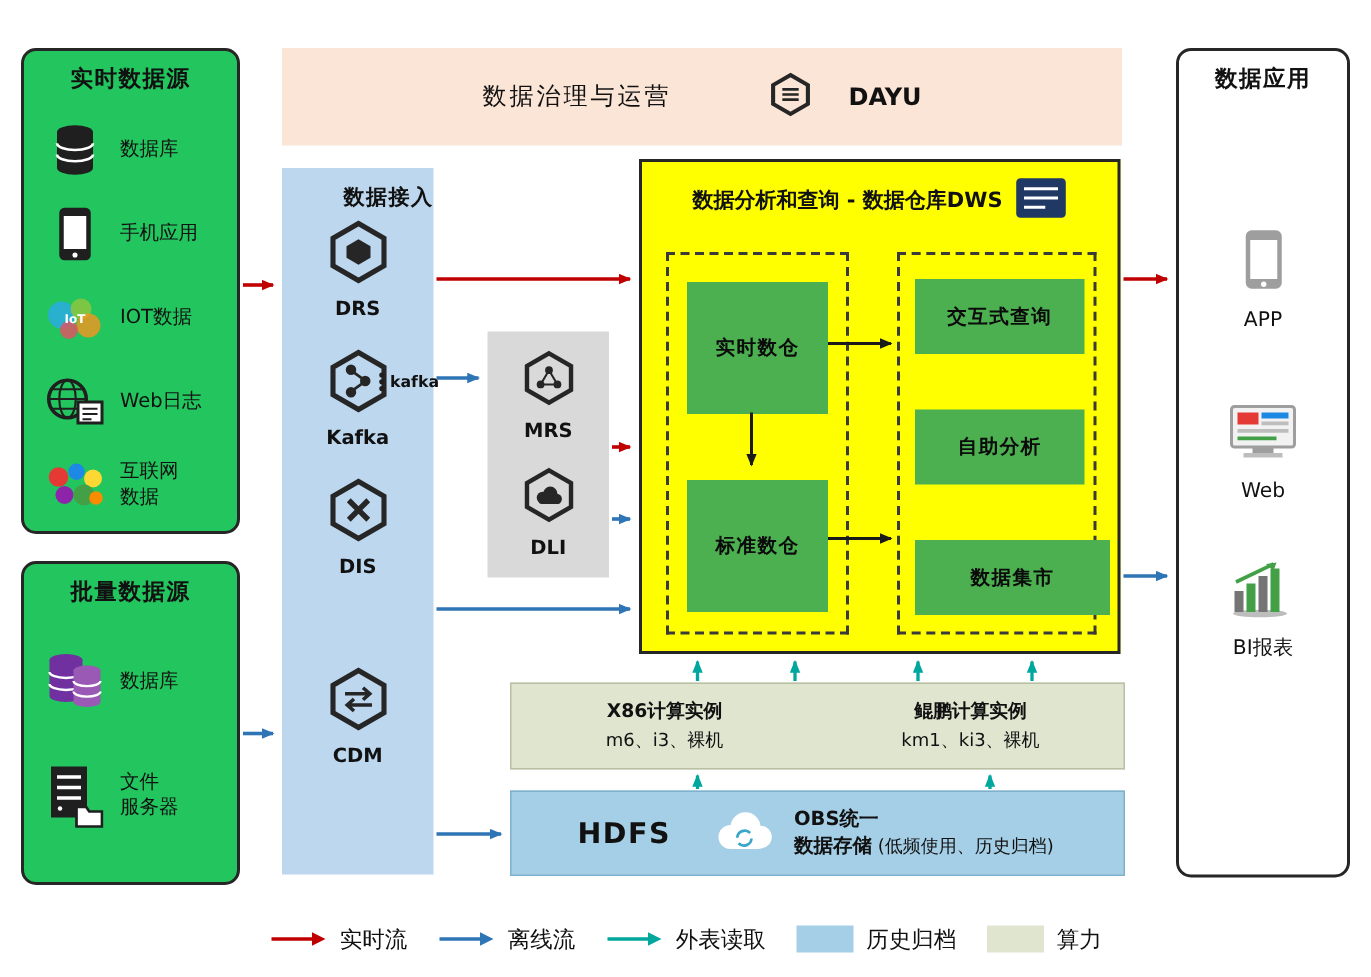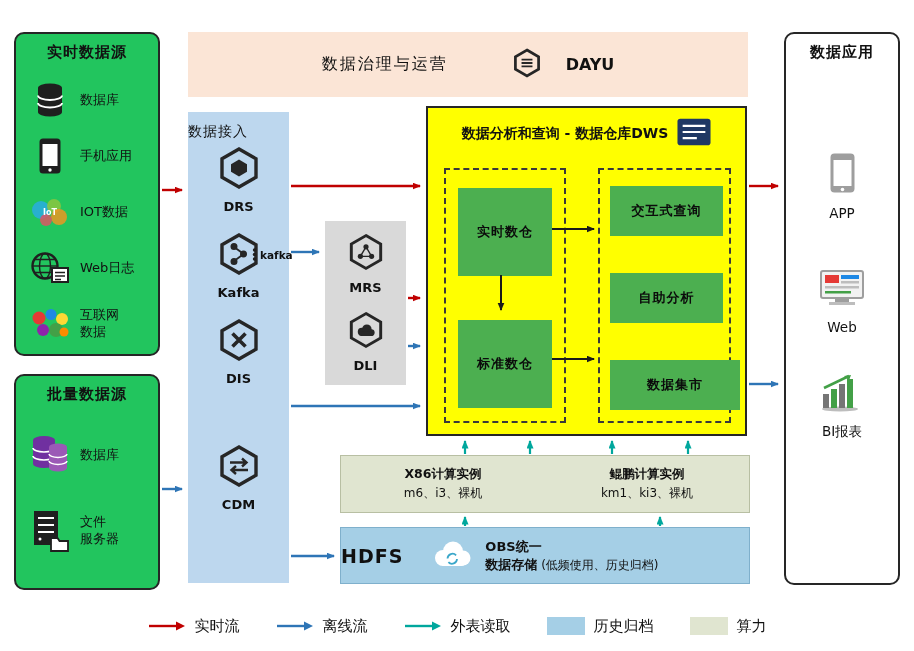--- a/index.html
+++ b/index.html
@@ -14,21 +14,21 @@
   .batch .src-item{height:64px;margin-top:12px}
   .icon-cell{flex:0 0 44px;display:flex;justify-content:center;align-items:flex-end}
   .src-label{font-size:13px;line-height:1.3;white-space:pre-line}
 
   .banner{position:absolute;left:188px;top:32px;width:560px;height:65px;background:#fbe5d6;
           display:flex;align-items:center;justify-content:center;gap:64px}
   .banner-title{font-weight:normal;font-size:16px;letter-spacing:2px}
   .brand{display:flex;align-items:center;gap:24px;font-weight:bold;font-size:16px}
 
   .ingest{position:absolute;left:188px;top:112px;width:101px;height:471px;background:#bdd7ee}
-  .col-title{font-weight:normal;font-size:14px;text-align:left;padding-top:11px;letter-spacing:1px}
+  .col-title{font-weight:bold;font-size:14px;text-align:right;padding-top:11px;letter-spacing:1px}
   .svc{position:absolute;width:100%;display:flex;flex-direction:column;align-items:center;gap:5px}
   .svc-label{font-weight:bold;font-size:13px}
   .kafka-mark{position:absolute;left:63px;top:16px;display:flex;align-items:center;gap:2px;
               font-weight:bold;font-size:10.5px}
 
   .proc{position:absolute;left:325px;top:221px;width:81px;height:164px;background:#d9d9d9}
 
   .dws{position:absolute;left:426px;top:106px;width:321px;height:330px;background:#ffff00;border:2px solid #262626}
   .dws-header{position:absolute;top:10px;left:0;width:100%;display:flex;align-items:center;justify-content:center;gap:9px}
   .dws-title{font-weight:bold;font-size:14px}
@@ -37,31 +37,31 @@
             font-weight:bold;font-size:13px;letter-spacing:1px;color:#0b0b0b}
 
   .compute{position:absolute;left:340px;top:455px;width:410px;height:58px;background:#e0e5d0;
            border:1px solid #b8bfa3;display:flex}
   .compute-half{flex:1;display:flex;flex-direction:column;align-items:center;justify-content:center;gap:2px}
   .compute-title{font-weight:bold;font-size:12.5px}
   .compute-sub{font-size:12px}
 
   .hdfs{position:absolute;left:340px;top:527px;width:410px;height:57px;background:#a5cfe6;
         border:1px solid #7fb0cc;display:flex;align-items:center}
-  .hdfs-label{font-weight:bold;font-size:19px;letter-spacing:1px}
+  .hdfs-label{font-weight:bold;font-size:19px;margin-left:44px;letter-spacing:1px}
   .obs-cloud{margin-left:26px}
   .obs-text{margin-left:10px;font-size:12px;line-height:1.35}
   .obs-bold{font-weight:bold;font-size:13px}
 
   .apps{position:absolute;left:784px;top:32px;width:116px;height:553px;border:2px solid #262626;border-radius:10px}
   .app-item{position:absolute;width:100%;display:flex;flex-direction:column;align-items:center;gap:7px}
   .app-label{font-size:13.5px}
 
   .legend{position:absolute;left:0;top:608px;width:914px;height:36px;display:flex;align-items:center;
-          justify-content:center;gap:36px}
+          justify-content:center;gap:20px}
   .legend-item{display:flex;align-items:center;gap:9px;font-size:15px}
   .swatch{width:38px;height:18px;display:inline-block}
   .swatch-archive{background:#a5cfe6}
   .swatch-compute{background:#e0e5d0}
 
   #arrows{position:absolute;left:0;top:0;pointer-events:none;z-index:6}
 </style>
 </head>
 <body>
 

